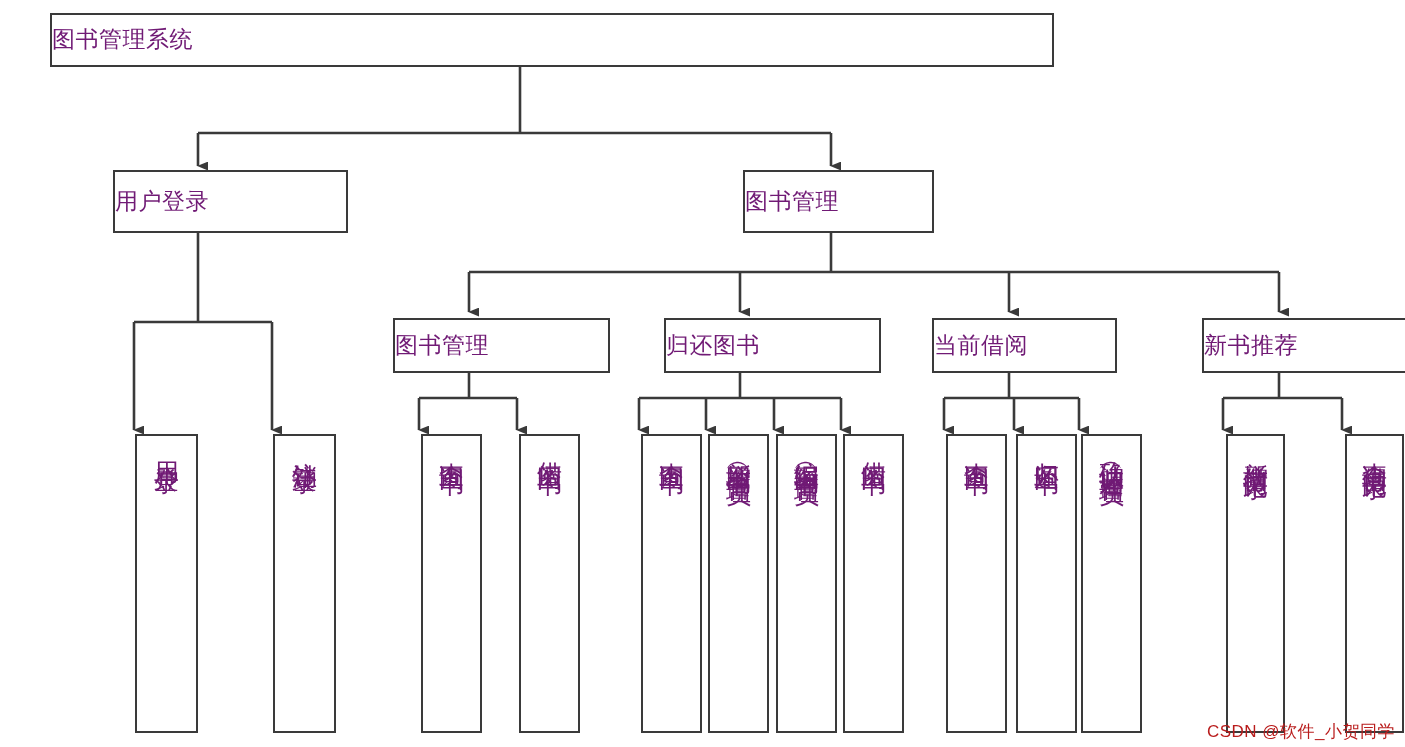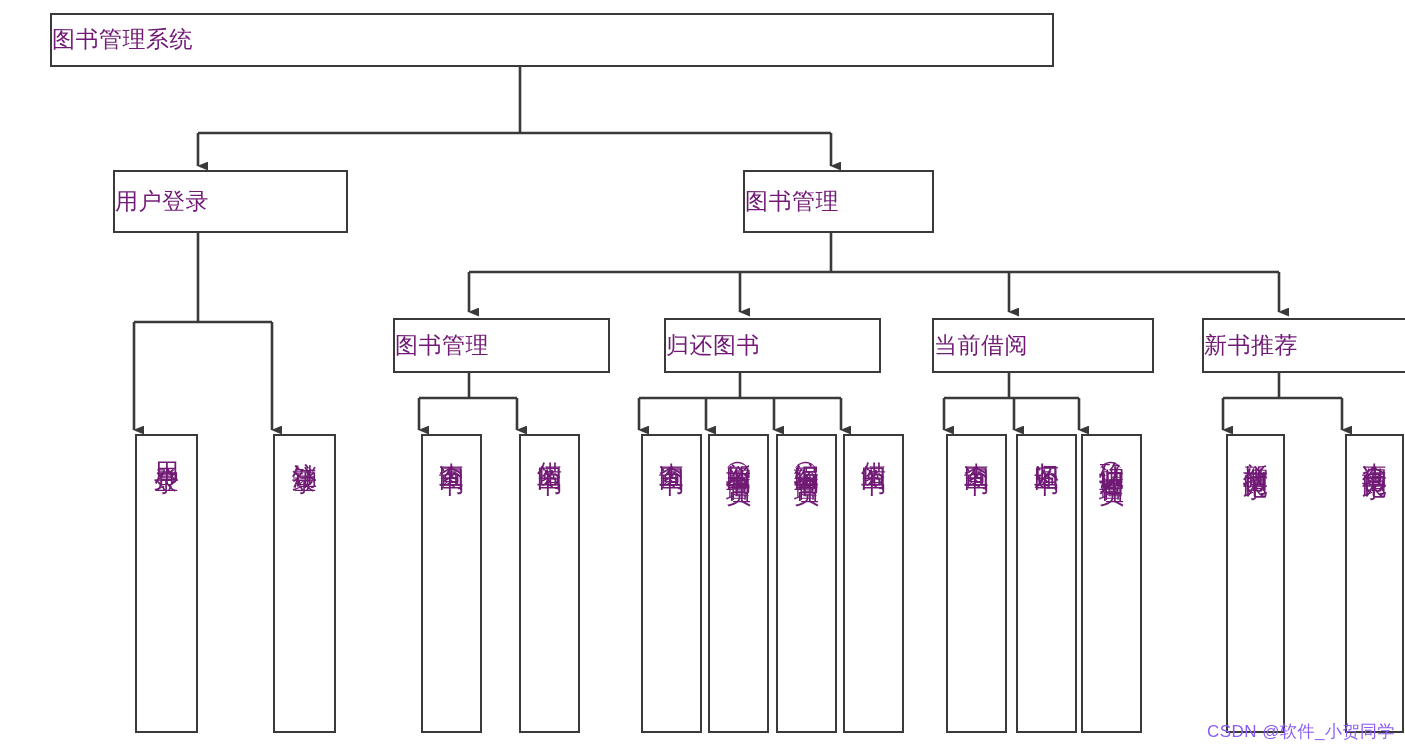--- a/index.html
+++ b/index.html
@@ -60,21 +60,21 @@
     line-height: 1.0;
     letter-spacing: 3px;
     white-space: nowrap;
     margin: 0 auto;
   }
   .watermark {
     position: absolute;
     right: 10px;
     bottom: 4px;
     font-size: 17px;
-    color: #8b5cf6;
+    color: #b91c1c;
     letter-spacing: 0.5px;
     white-space: nowrap;
     user-select: none;
   }
 </style>
 </head>
 <body>
 
 <div id="stage">
 
@@ -138,21 +138,21 @@
   <div class="node horiz" style="left:711px; top:170px; width:191px; height:63px;">
     <span class="label">图书管理</span>
   </div>
 
   <div class="node horiz" style="left:361px; top:318px; width:217px; height:55px;">
     <span class="label">图书管理</span>
   </div>
   <div class="node horiz" style="left:632px; top:318px; width:217px; height:55px;">
     <span class="label">归还图书</span>
   </div>
-  <div class="node horiz" style="left:900px; top:318px; width:222px; height:55px;">
+  <div class="node horiz" style="left:900px; top:318px; width:185px; height:55px;">
     <span class="label">当前借阅</span>
   </div>
   <div class="node horiz" style="left:1170px; top:318px; width:218px; height:55px;">
     <span class="label">新书推荐</span>
   </div>
 
   <div class="node vert" style="left:103px; top:434px; width:63px; height:299px;">
     <span class="label">用户登录</span>
   </div>
   <div class="node vert" style="left:241px; top:434px; width:63px; height:299px;">

